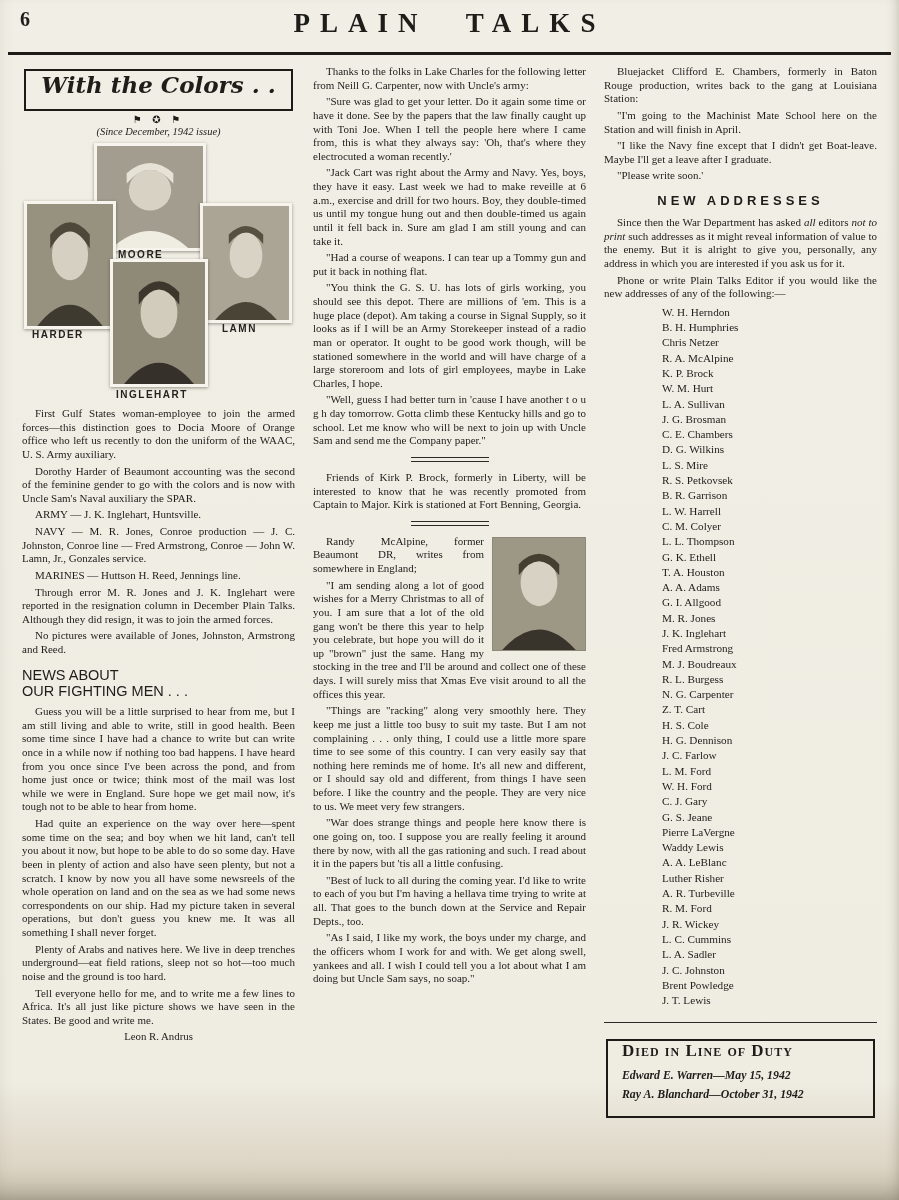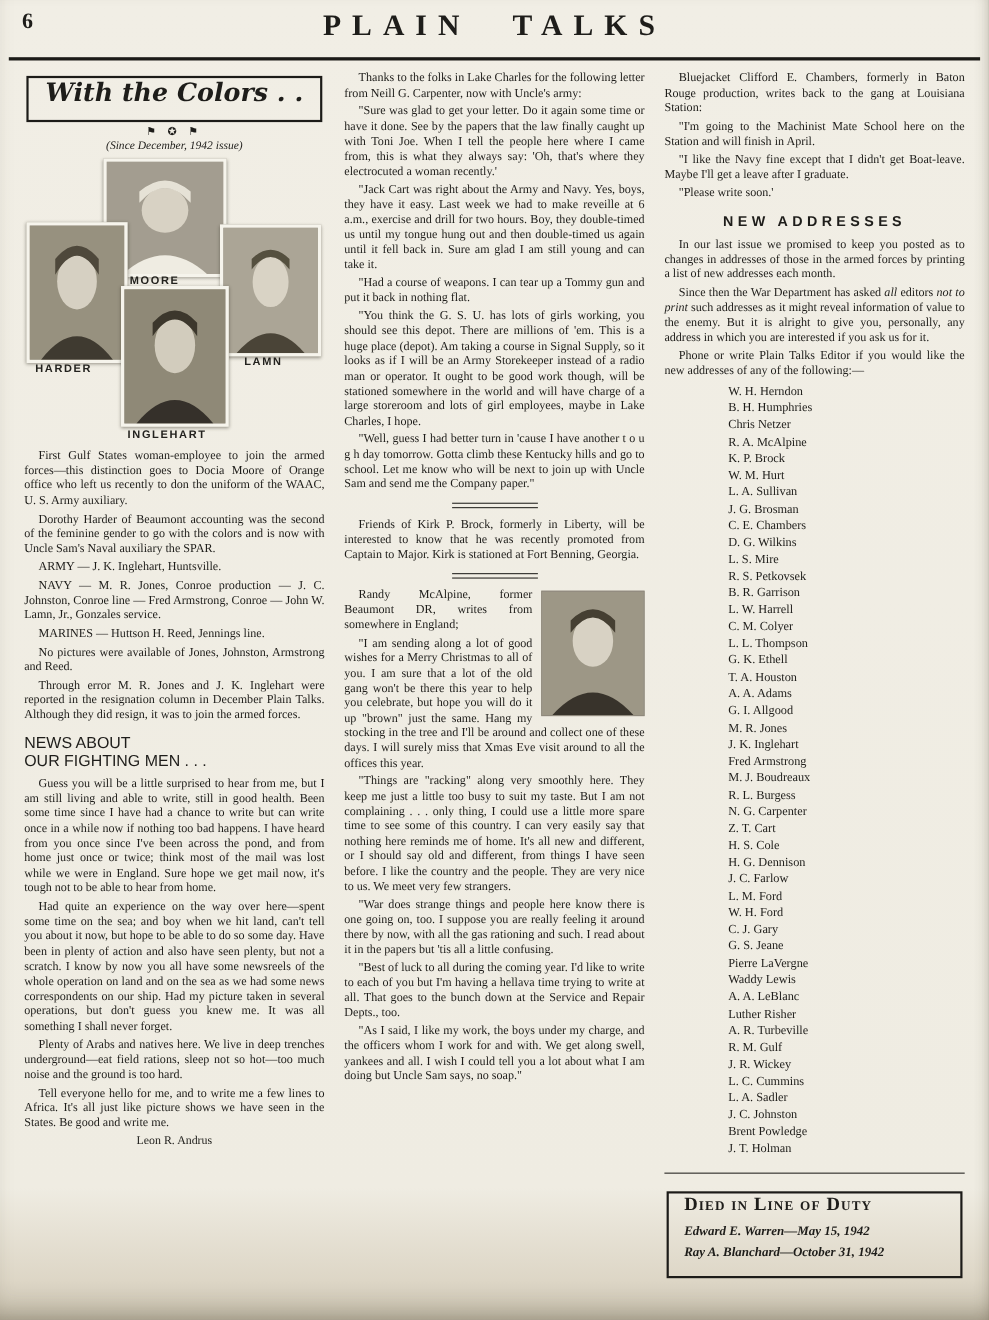--- a/index.html
+++ b/index.html
@@ -116,22 +116,22 @@
         <div class="plabel ll">LAMN</div>
         <div class="plabel li">INGLEHART</div>
       </div>
 
       <div>
           <p class="para">First Gulf States woman-employee to join the armed forces—this distinction goes to Docia Moore of Orange office who left us recently to don the uniform of the WAAC, U. S. Army auxiliary.</p>
           <p class="para">Dorothy Harder of Beaumont accounting was the second of the feminine gender to go with the colors and is now with Uncle Sam's Naval auxiliary the SPAR.</p>
           <p class="para">ARMY — J. K. Inglehart, Huntsville.</p>
           <p class="para">NAVY — M. R. Jones, Conroe production — J. C. Johnston, Conroe line — Fred Armstrong, Conroe — John W. Lamn, Jr., Gonzales service.</p>
           <p class="para">MARINES — Huttson H. Reed, Jennings line.</p>
+          <p class="para">Through error M. R. Jones and J. K. Inglehart were reported in the resignation column in December Plain Talks. Although they did resign, it was to join the armed forces.</p>
           <p class="para">No pictures were available of Jones, Johnston, Armstrong and Reed.</p>
-          <p class="para">Through error M. R. Jones and J. K. Inglehart were reported in the resignation column in December Plain Talks. Although they did resign, it was to join the armed forces.</p>
         </div>
 
       <div class="secheading">
         <div>NEWS ABOUT</div>
         <div>OUR FIGHTING MEN . . .</div>
       </div>
 
       <div>
           <p class="para">Guess you will be a little surprised to hear from me, but I am still living and able to write, still in good health. Been some time since I have had a chance to write but can write once in a while now if nothing too bad happens. I have heard from you once since I've been across the pond, and from home just once or twice; think most of the mail was lost while we were in England. Sure hope we get mail now, it's tough not to be able to hear from home.</p>
           <p class="para">Had quite an experience on the way over here—spent some time on the sea; and boy when we hit land, can't tell you about it now, but hope to be able to do so some day. Have been in plenty of action and also have seen plenty, but not a scratch. I know by now you all have some newsreels of the whole operation on land and on the sea as we had some news correspondents on our ship. Had my picture taken in several operations, but don't guess you knew me. It was all something I shall never forget.</p>
@@ -184,21 +184,20 @@
 
       <div>
           <p class="para">Bluejacket Clifford E. Chambers, formerly in Baton Rouge production, writes back to the gang at Louisiana Station:</p>
           <p class="para">"I'm going to the Machinist Mate School here on the Station and will finish in April.</p>
           <p class="para">"I like the Navy fine except that I didn't get Boat-leave. Maybe I'll get a leave after I graduate.</p>
           <p class="para">"Please write soon.'</p>
         </div>
 
       <div class="addrheading">NEW ADDRESSES</div>
 
-      <p class="para">In our last issue we promised to keep you posted as to changes in addresses of those in the armed forces by printing a list of new addresses each month.</p>
       <p class="para"><span>Since then the War Department has asked </span><i>all</i><span> editors </span><i>not to print</i><span> such addresses as it might reveal information of value to the enemy. But it is alright to give you, personally, any address in which you are interested if you ask us for it.</span></p>
       <p class="para">Phone or write Plain Talks Editor if you would like the new addresses of any of the following:—</p>
 
       <ul class="names">
           <li>W. H. Herndon</li>
           <li>B. H. Humphries</li>
           <li>Chris Netzer</li>
           <li>R. A. McAlpine</li>
           <li>K. P. Brock</li>
           <li>W. M. Hurt</li>
@@ -228,27 +227,27 @@
           <li>J. C. Farlow</li>
           <li>L. M. Ford</li>
           <li>W. H. Ford</li>
           <li>C. J. Gary</li>
           <li>G. S. Jeane</li>
           <li>Pierre LaVergne</li>
           <li>Waddy Lewis</li>
           <li>A. A. LeBlanc</li>
           <li>Luther Risher</li>
           <li>A. R. Turbeville</li>
-          <li>R. M. Gulf</li>
+          <li>R. M. Ford</li>
           <li>J. R. Wickey</li>
           <li>L. C. Cummins</li>
           <li>L. A. Sadler</li>
           <li>J. C. Johnston</li>
           <li>Brent Powledge</li>
-          <li>J. T. Holman</li>
+          <li>J. T. Lewis</li>
         </ul>
 
       <hr class="ruleabove">
 
       <div class="diedbox">
         <div class="diedheading">Died in Line of Duty</div>
         <div>
             <div class="diedentry">Edward E. Warren—May 15, 1942</div>
             <div class="diedentry">Ray A. Blanchard—October 31, 1942</div>
           </div>

